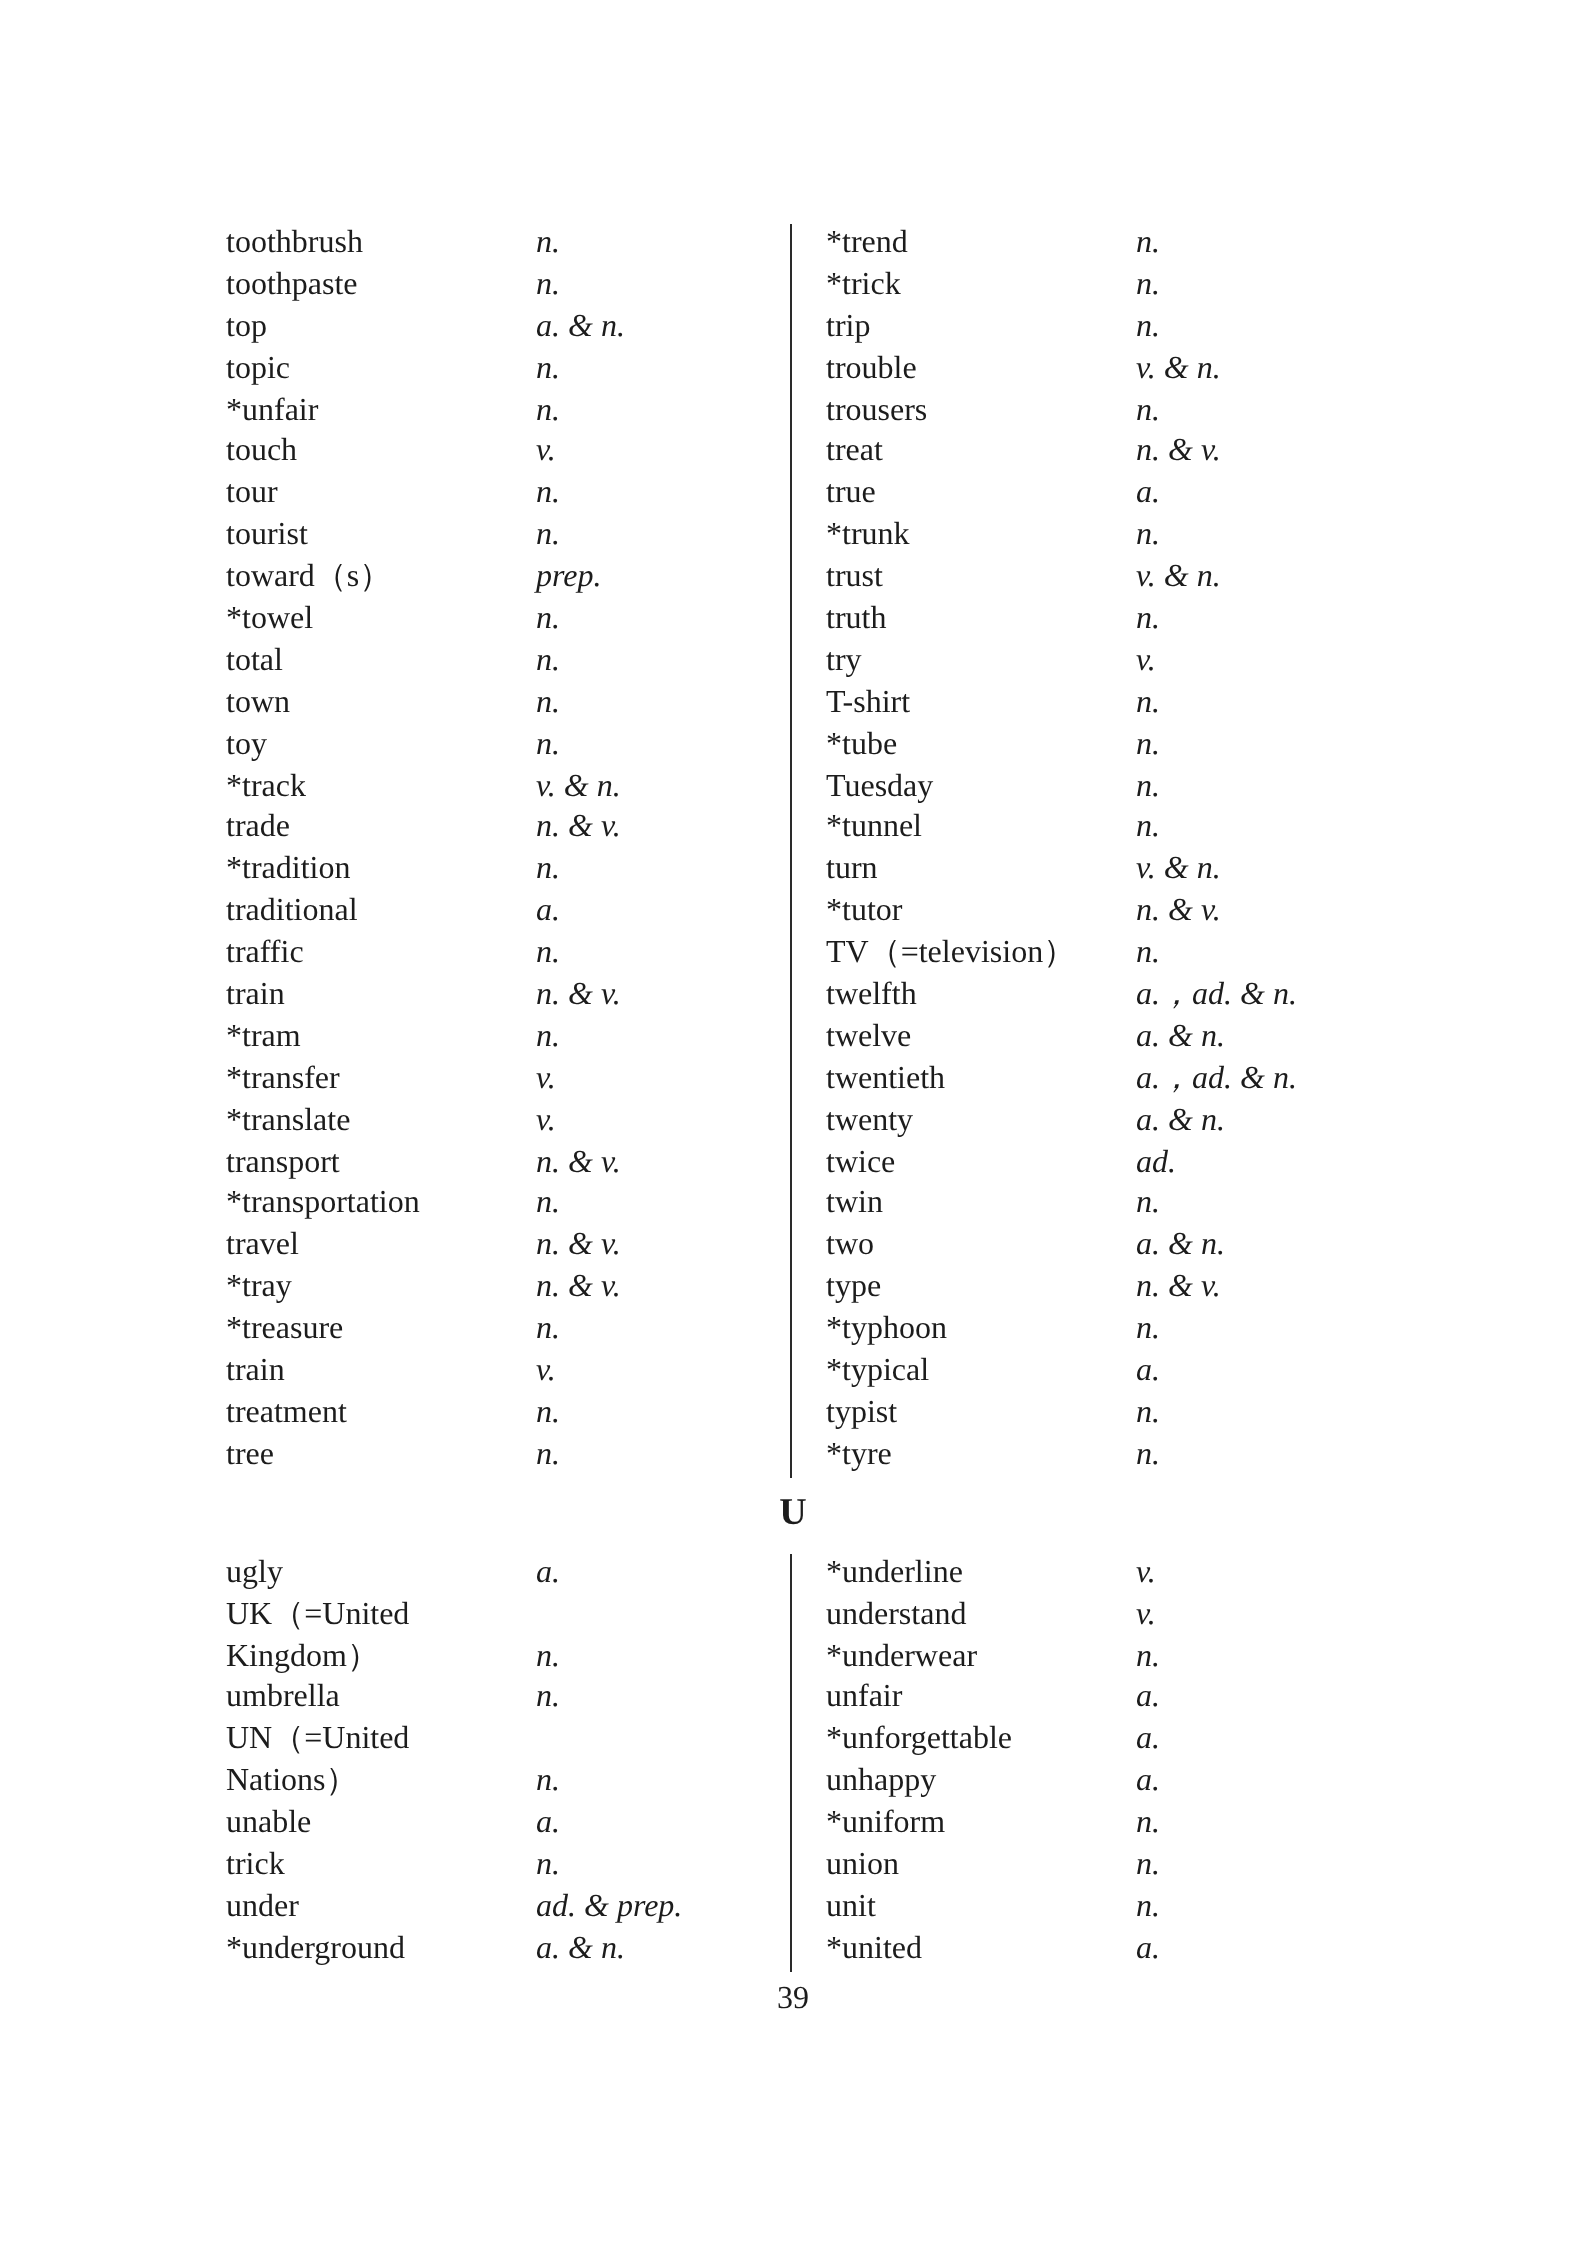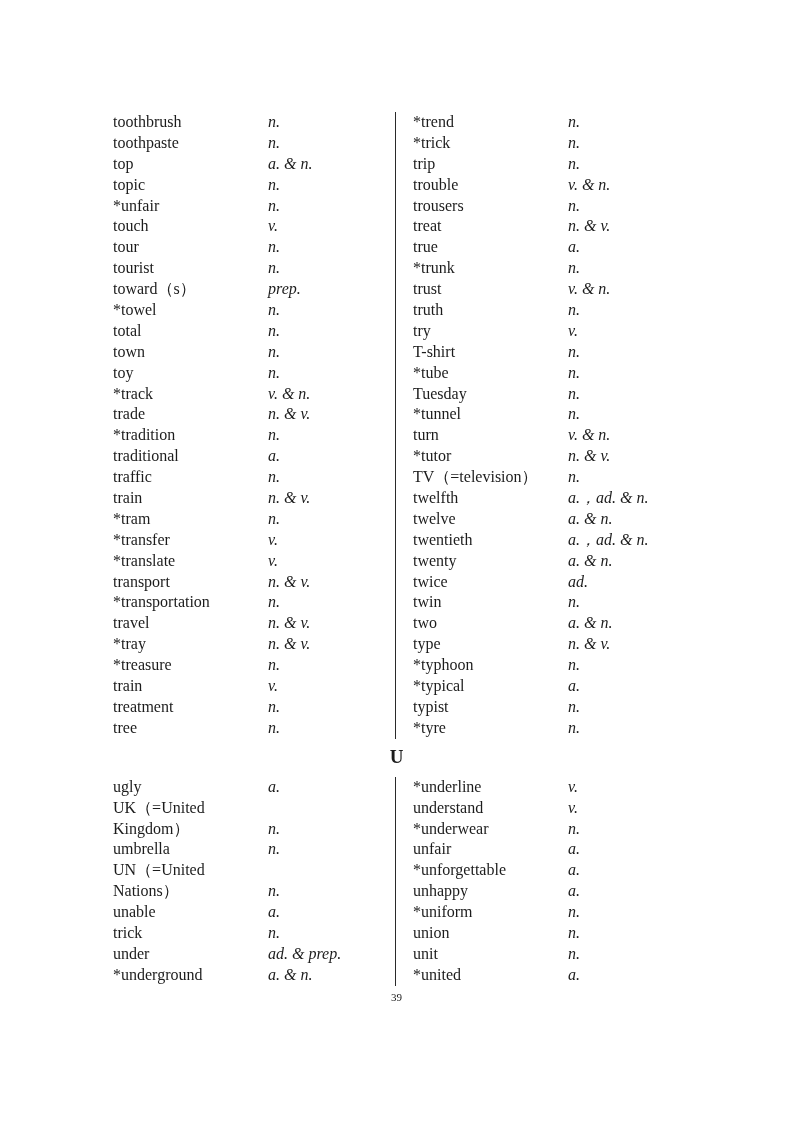--- a/index.html
+++ b/index.html
@@ -60,21 +60,21 @@
     height: 24px;
     line-height: 24px;
     text-align: center;
     font-size: 19px;
     font-weight: bold;
     font-style: normal;
   }
   .page-number {
     margin-top: 5px;
     text-align: center;
-    font-size: 11px;
+    font-size: 16px;
   }
 </style>
 </head>
 <body>
 
 <div class="page">
   <div class="content">
 
     <section class="word-section">
       <div class="col">

